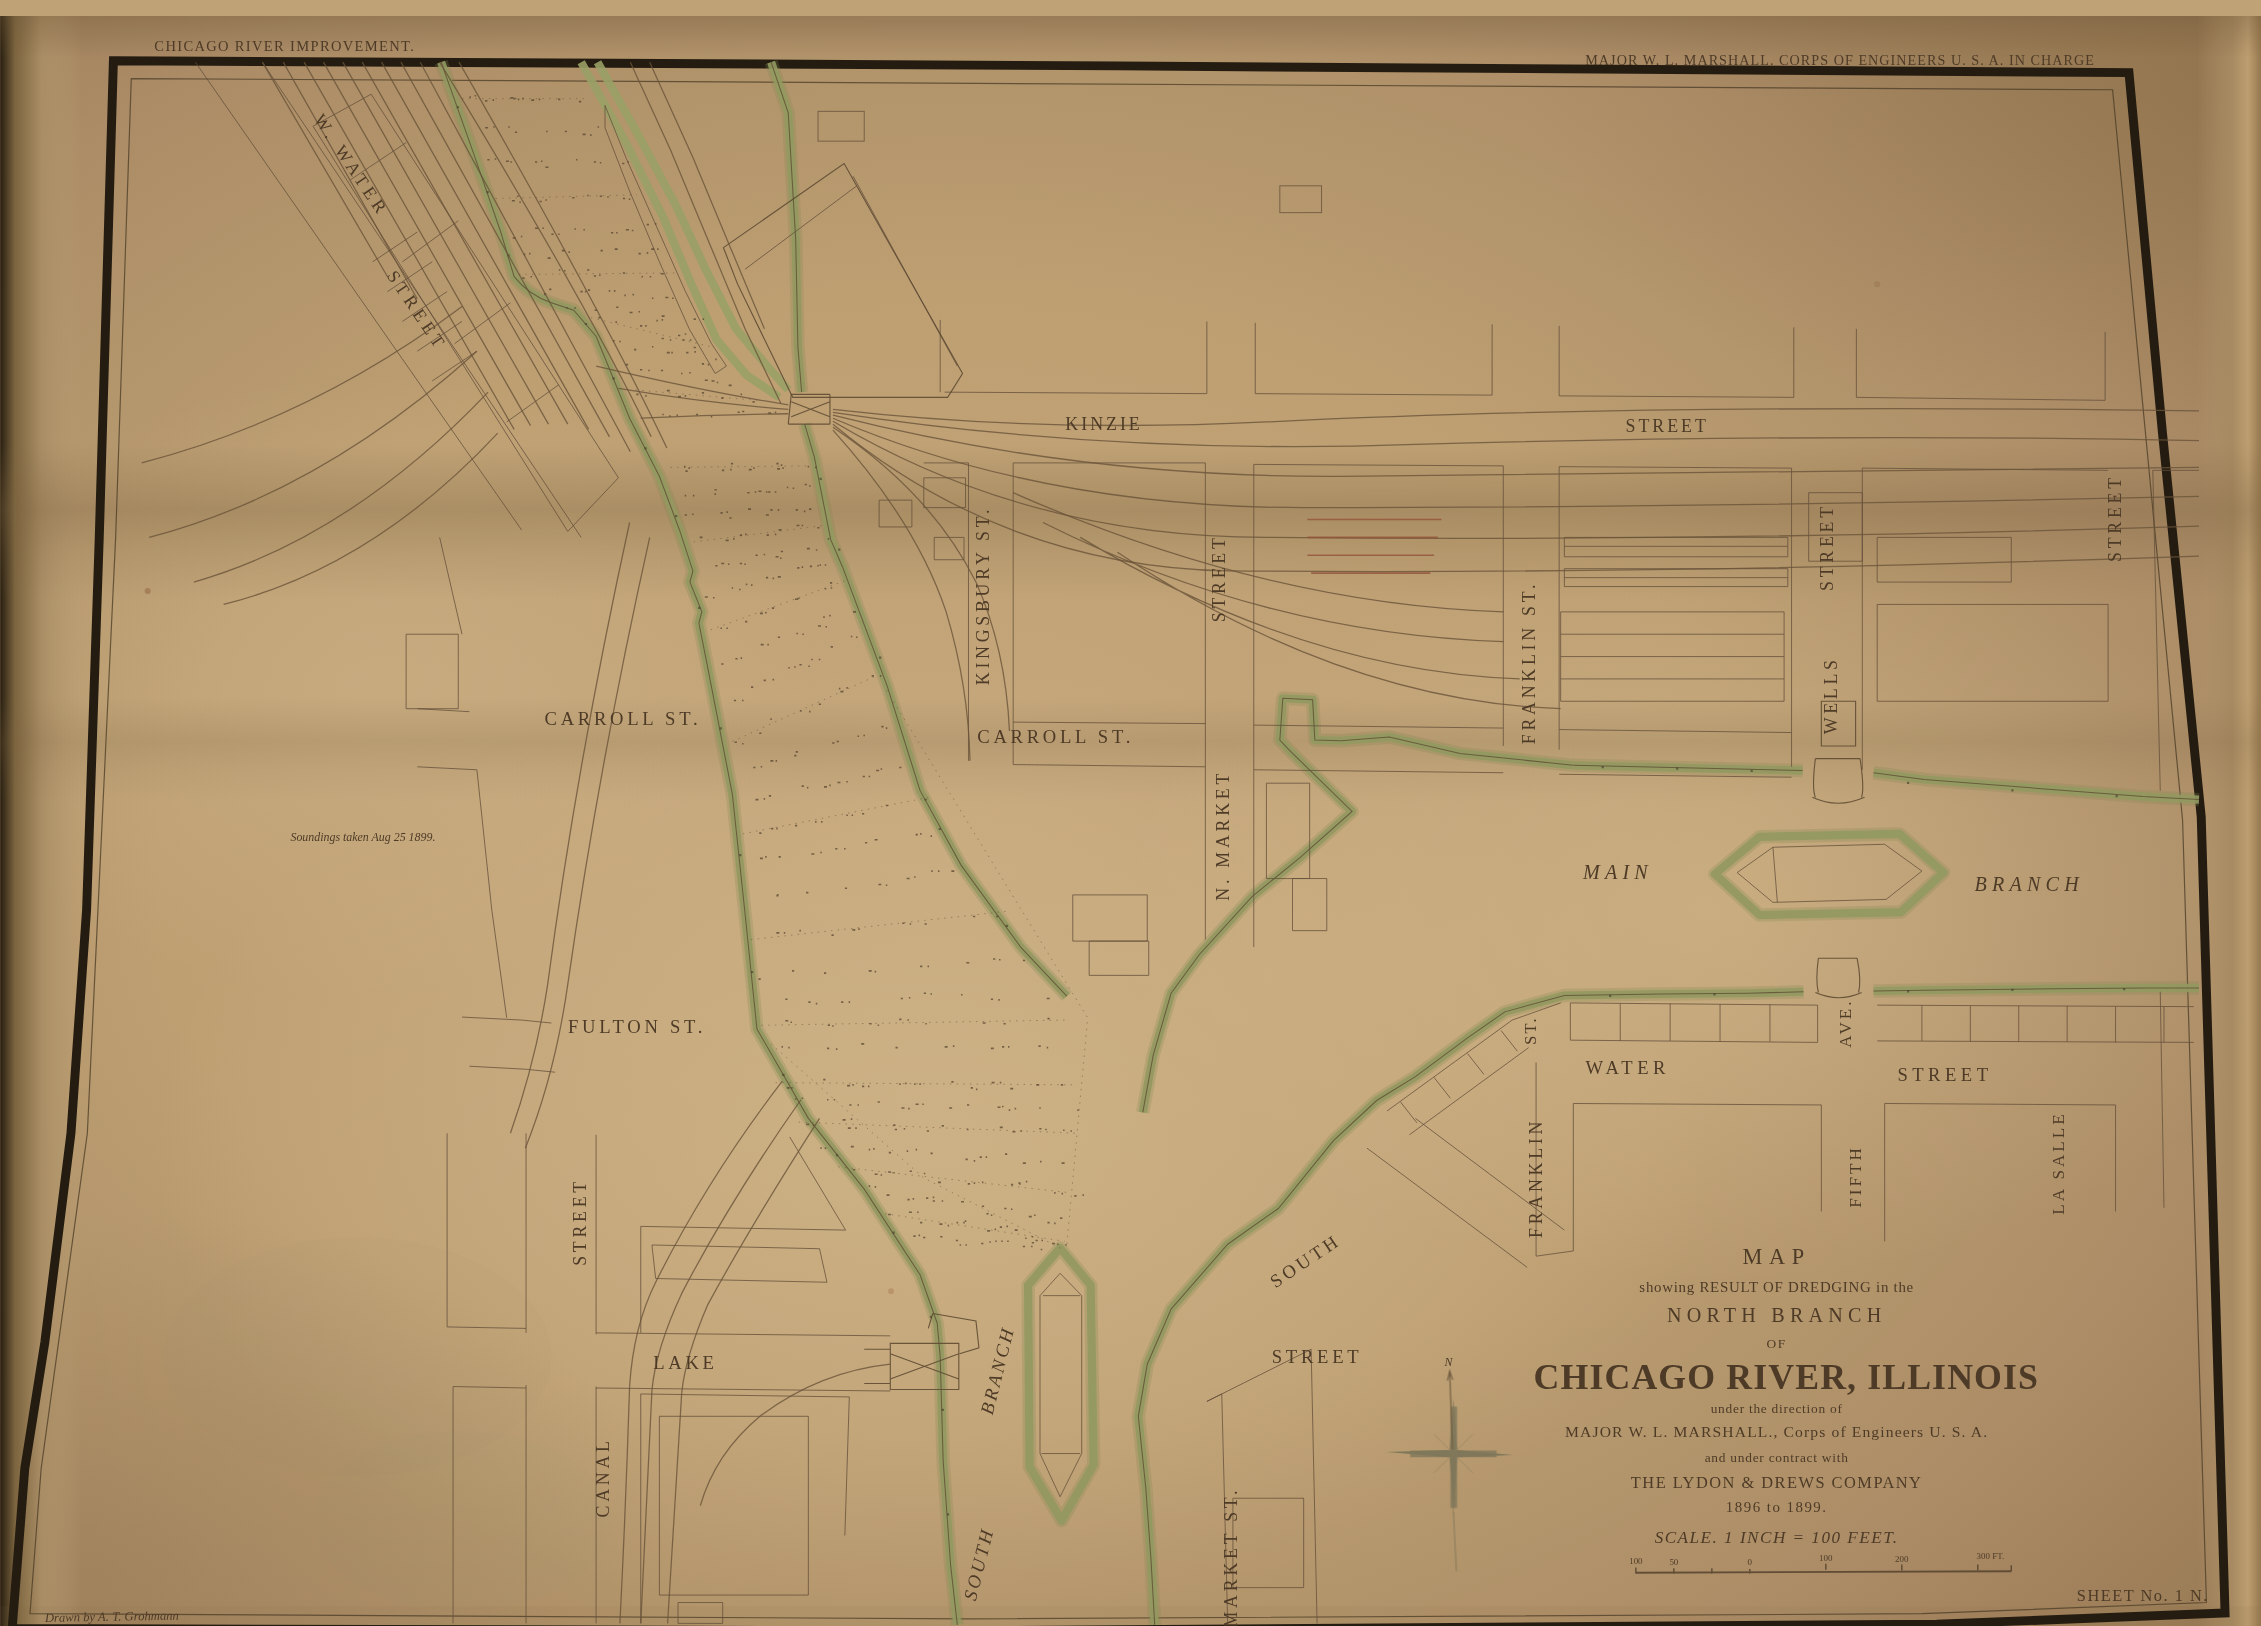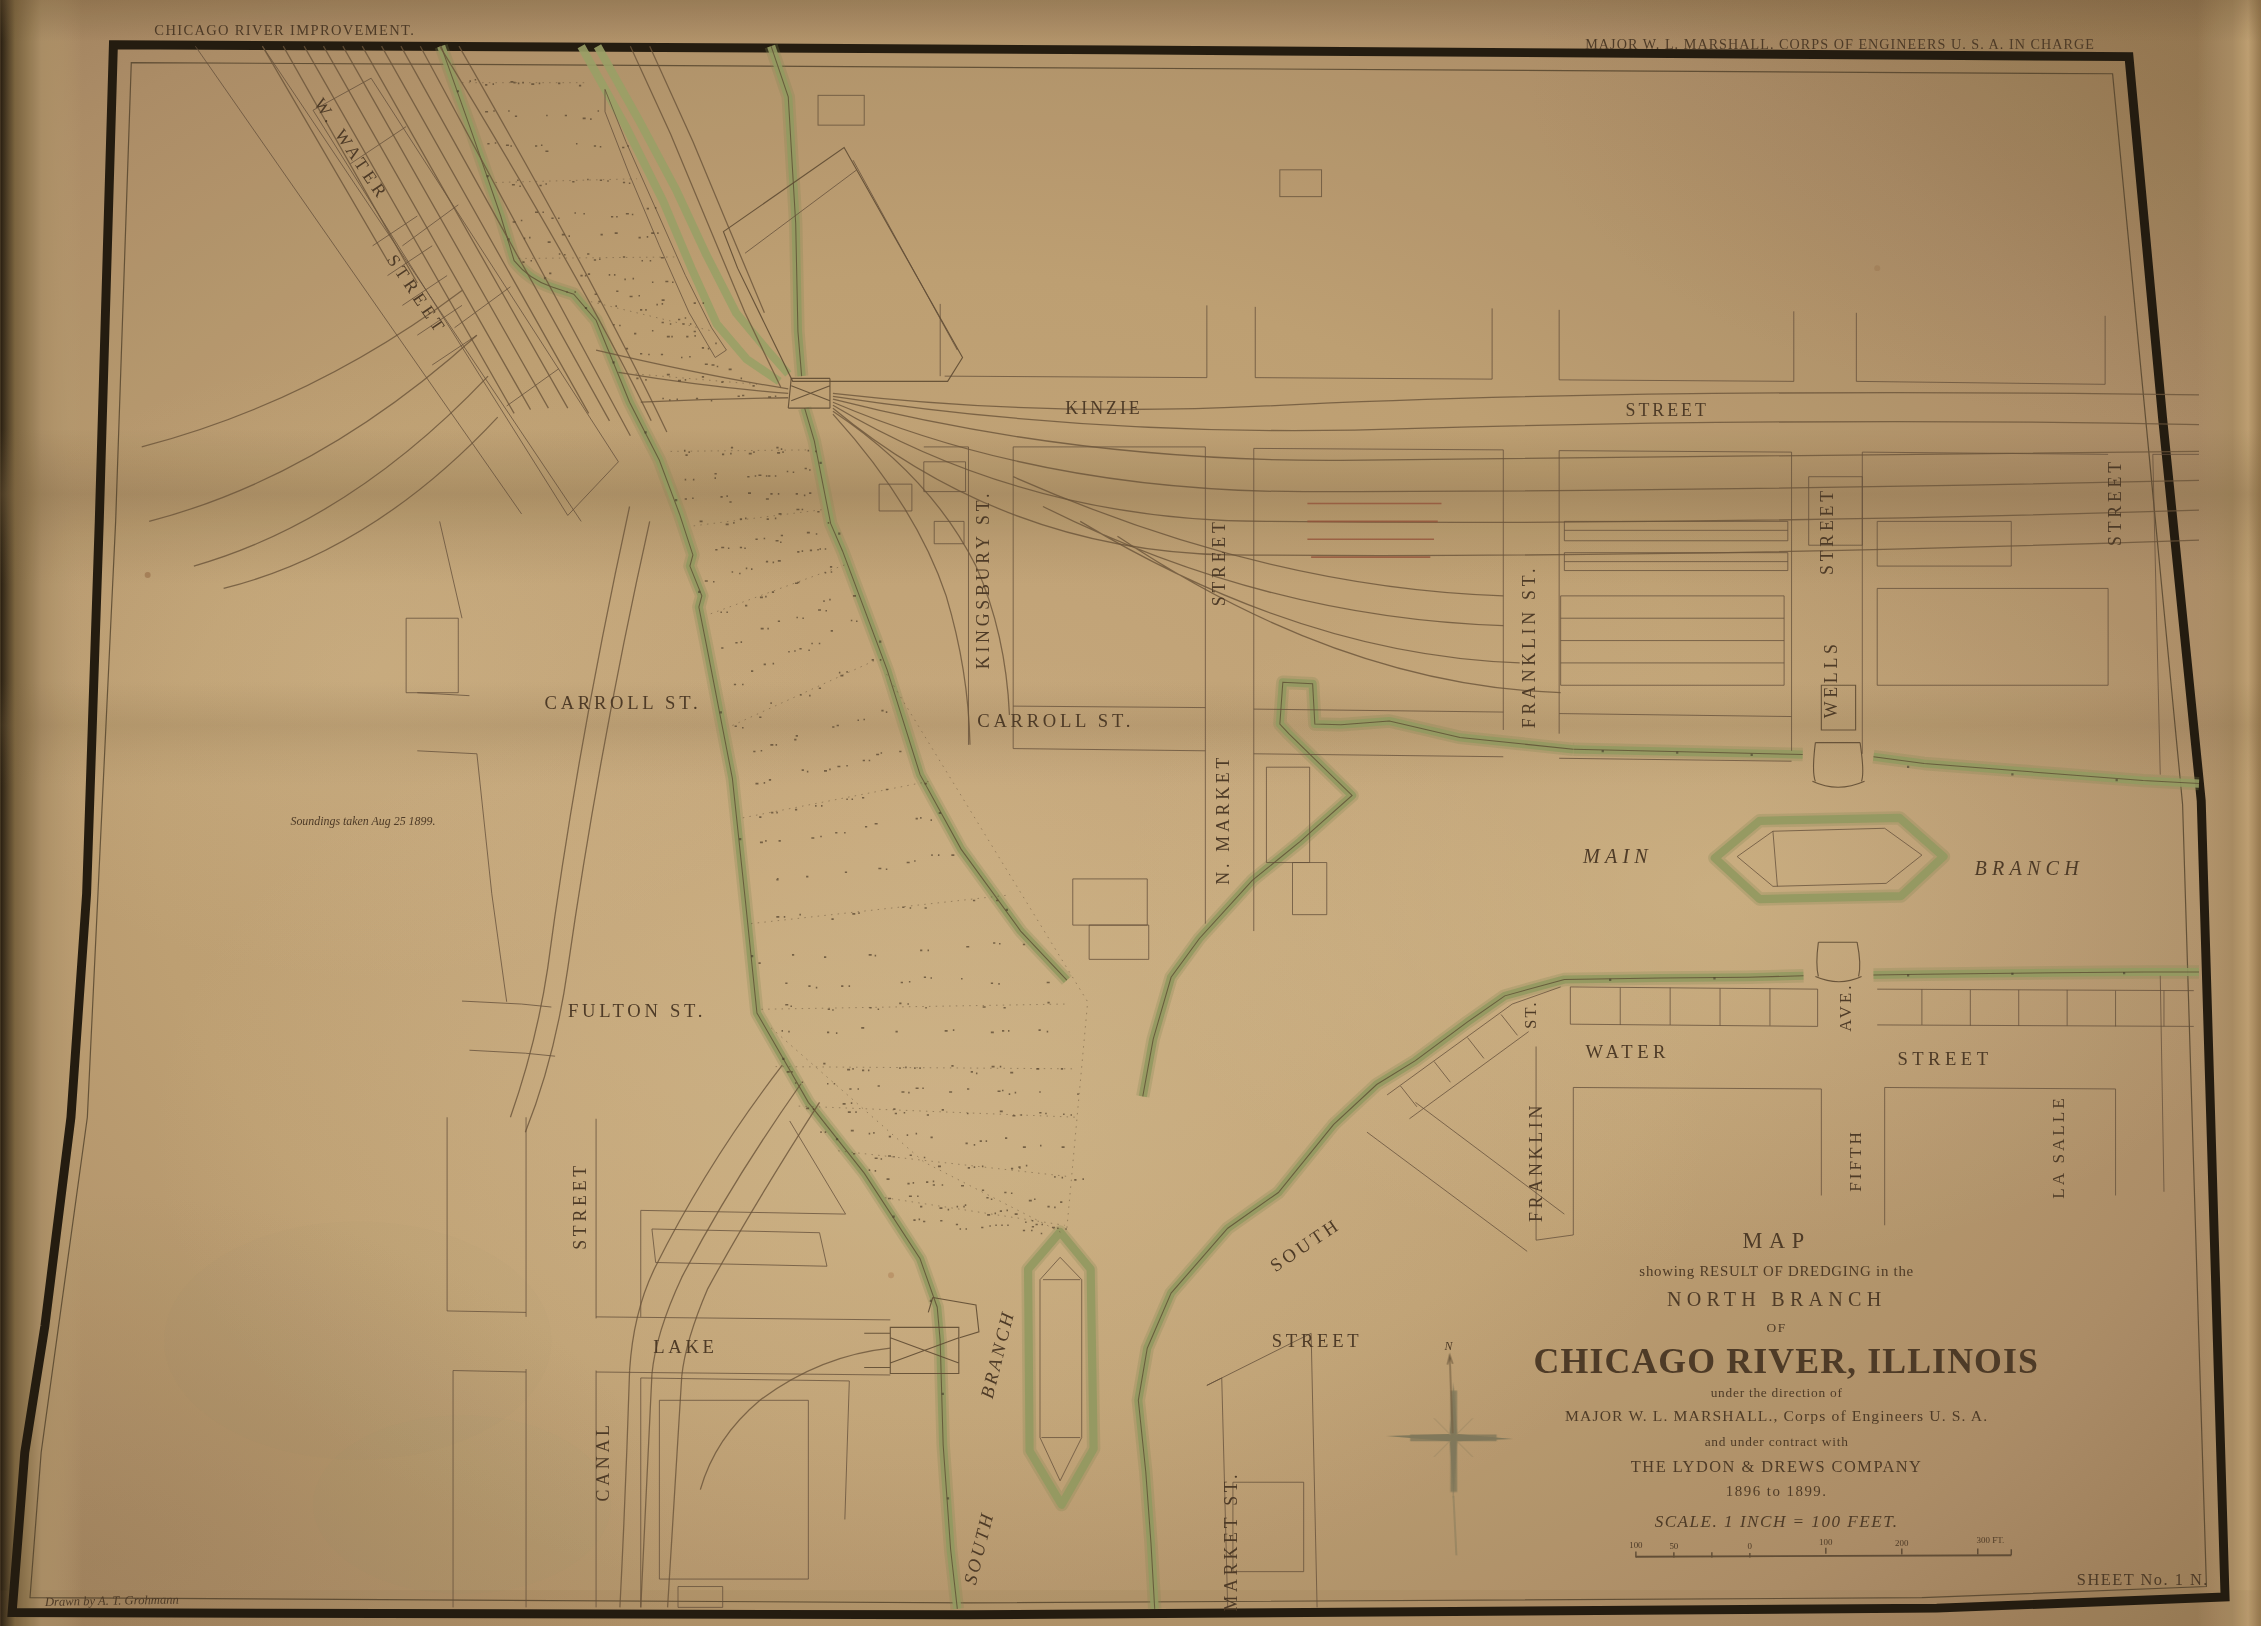--- a/index.html
+++ b/index.html
@@ -1,15 +1,15 @@
 <!DOCTYPE html>
 <html style="font-size:12px"><head><meta charset="utf-8">
 <style>
 html,body{margin:0;padding:0;width:2261px;height:1626px;overflow:hidden;background:#bfa276;}
-#photo{position:absolute;left:0;top:0;width:2261px;height:1552px;}
+#photo{position:absolute;left:0;top:16px;width:2261px;height:1552px;}
 svg{position:absolute;left:0;top:0;}
 text{font-family:"Liberation Serif",serif;fill:#4e3b27;}
 .ink{stroke:#5f4b33;stroke-width:1.5;fill:none;opacity:.9;}
 .ink2{stroke:#64503a;stroke-width:1.3;fill:none;opacity:.8;}
 .rail{stroke:#6a5439;stroke-width:1.7;fill:none;opacity:.8;}
 .green{stroke:#99a066;stroke-width:11;fill:none;opacity:.9;stroke-linejoin:round;}
 .greens{stroke:#7f8751;stroke-width:18;fill:none;opacity:.26;stroke-linejoin:round;}
 .greend{stroke:#5c4e33;stroke-width:1.4;fill:none;opacity:.8;}
 .dash{stroke:#6a563c;stroke-width:1.2;fill:none;opacity:.6;stroke-dasharray:2 7;}
 </style></head>

